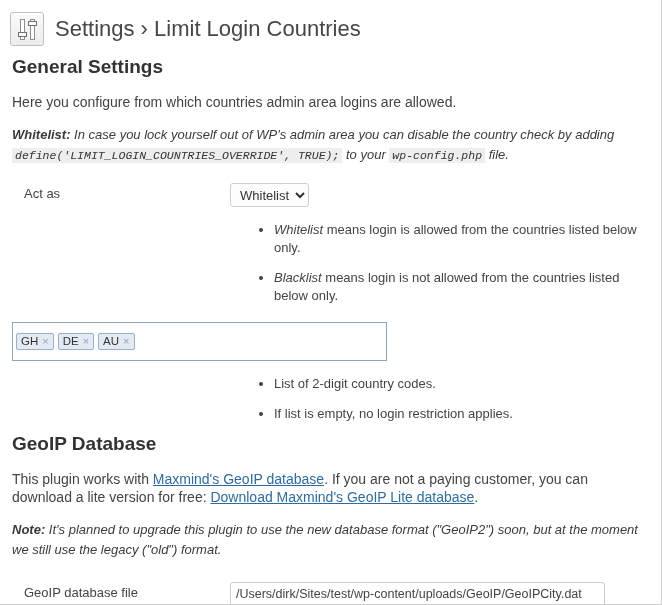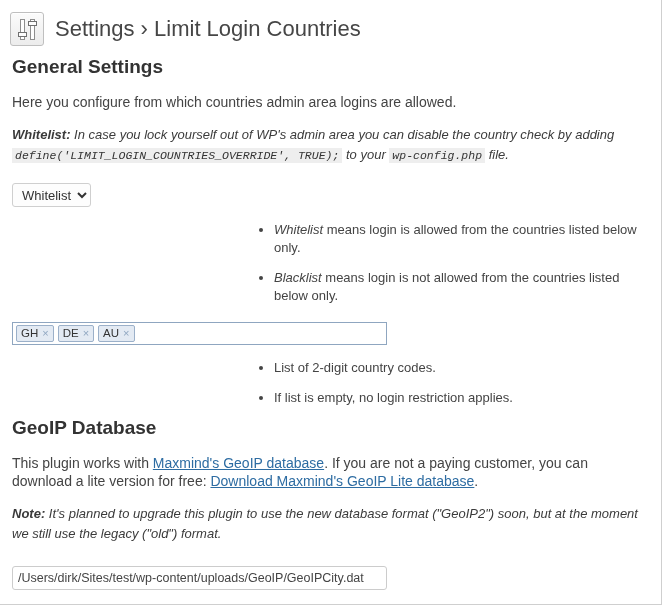--- a/index.html
+++ b/index.html
@@ -123,21 +123,21 @@
     color: #444;
   }
   ul.bullets li { line-height: 18px; margin-bottom: 12px; }
   ul.bullets li:last-child { margin-bottom: 0; }
   ul.bullets li i { font-style: italic; }
 
   
   .taginput {
     border: 1px solid #8fa6c0;
     background: #ffffff;
-    height: 23px;
+    height: 39px;
     width: 375px;
     padding: 2px 3px;
     display: flex;
     align-items: center;
     gap: 4px;
   }
   .tag {
     display: inline-flex;
     align-items: center;
     gap: 4px;
@@ -183,20 +183,21 @@
 
     <h3 class="section">General Settings</h3>
 
     <p class="para">Here you configure from which countries admin area logins are allowed.</p>
 
     <p class="note">
       <b>Whitelist:</b><span> In case you lock yourself out of WP's admin area you can disable the country check by adding </span><code class="c">define('LIMIT_LOGIN_COUNTRIES_OVERRIDE', TRUE);</code><span> to your </span><code class="c">wp-config.php</code><span> file.</span>
     </p>
 
     <div class="row">
+      <div class="lbl">Act as</div>
       <div class="fld">
         <select class="sel">
           <option>Whitelist</option>
           <option>Blacklist</option>
         </select>
       </div>
     </div>
 
     <ul class="bullets">
       <li><i>Whitelist</i><span> means login is allowed from the countries listed below only.</span></li>
@@ -227,20 +228,21 @@
       <li>If list is empty, no login restriction applies.</li>
     </ul>
 
     <h3 class="section" style="">GeoIP Database</h3>
 
     <p class="para"><span>This plugin works with </span><a class="link" href="#">Maxmind's GeoIP database</a><span>. If you are not a paying customer, you can download a lite version for free: </span><a class="link" href="#">Download Maxmind's GeoIP Lite database</a><span>.</span></p>
 
     <p class="note"><b>Note:</b><span> It's planned to upgrade this plugin to use the new database format ("GeoIP2") soon, but at the moment we still use the legacy ("old") format.</span></p>
 
     <div class="row" style="margin-top:22px">
+      <div class="lbl">GeoIP database file</div>
       <div class="fld">
         <input class="txt" type="text" value="/Users/dirk/Sites/test/wp-content/uploads/GeoIP/GeoIPCity.dat" style="">
       </div>
     </div>
 
   </div>
 
 </div>
 
 </body></html>

